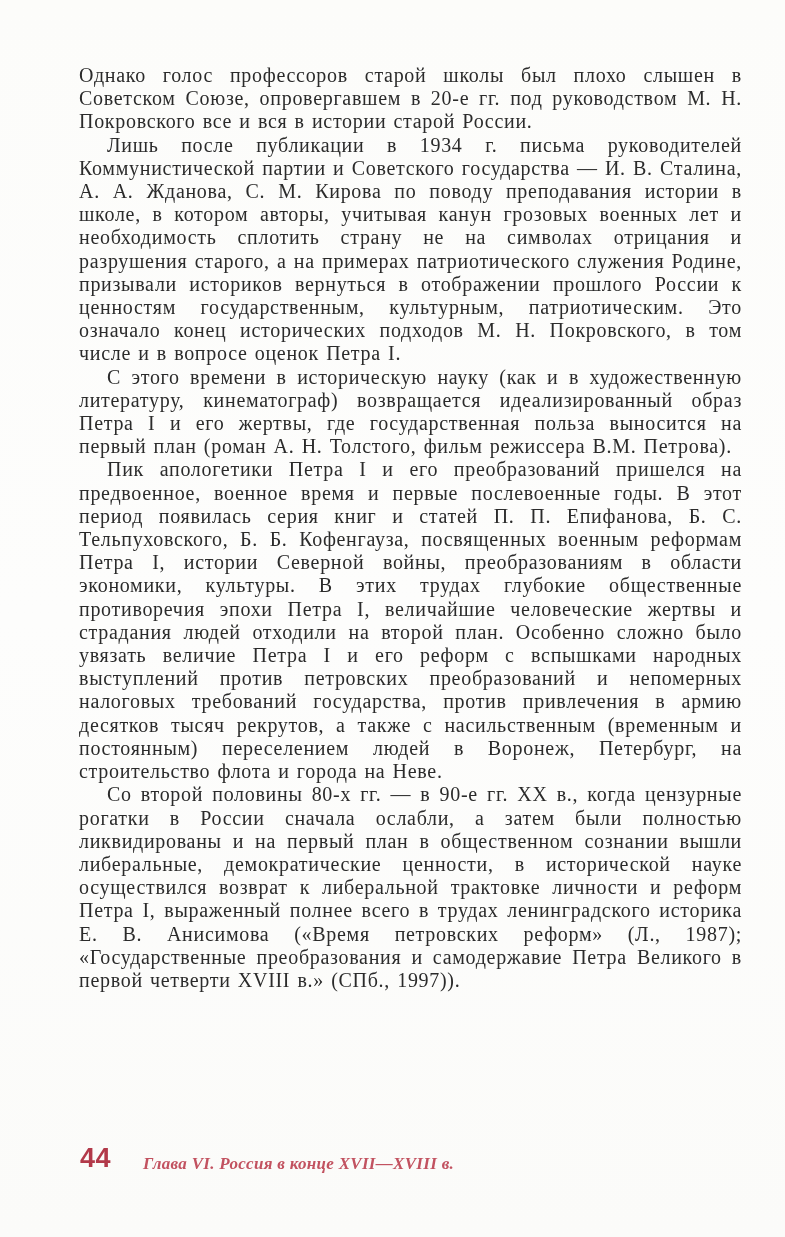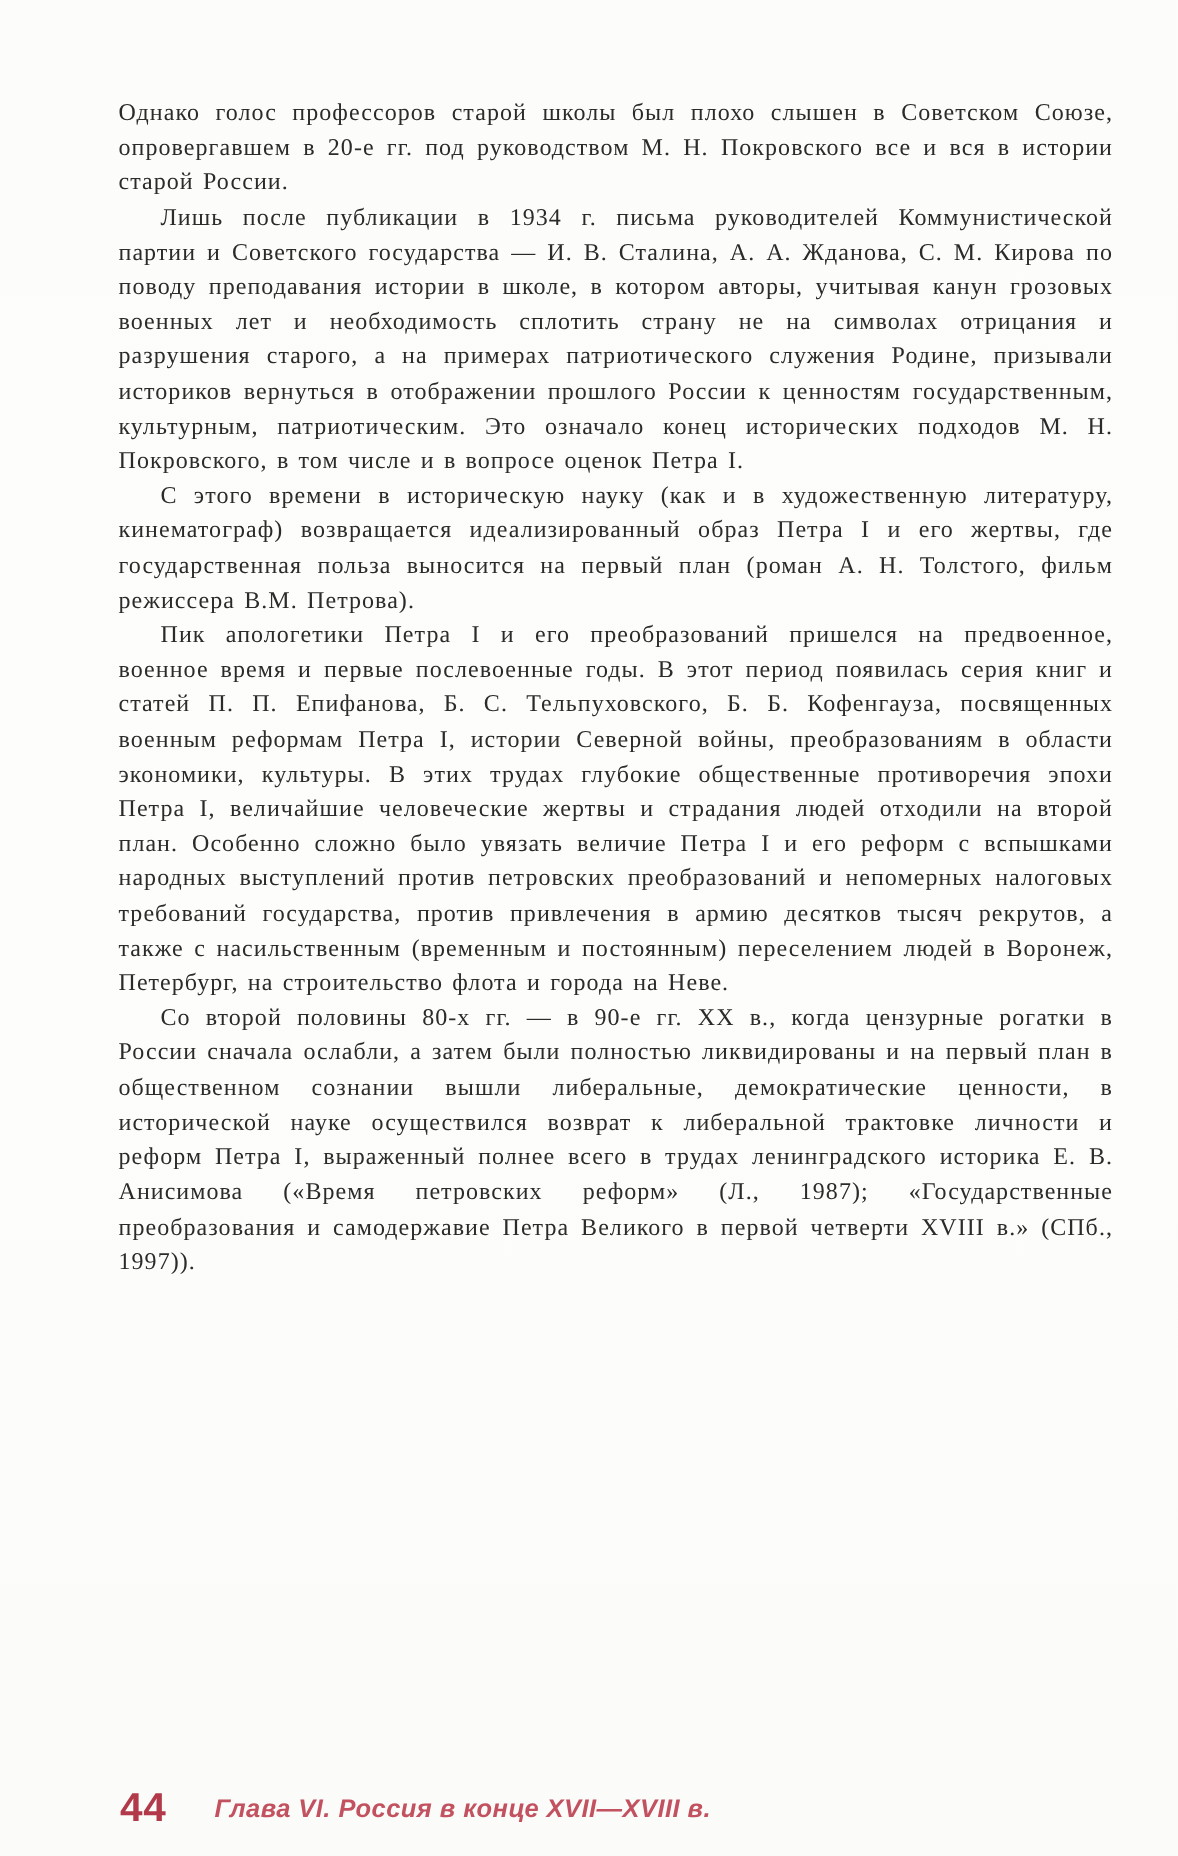--- a/index.html
+++ b/index.html
@@ -18,50 +18,50 @@
     inset: 0;
     background:
       linear-gradient(180deg, #fcfcfa 0%, #fdfdfc 50%, #fbfbf9 100%);
   }
   .page-text {
     position: absolute;
     left: 79px;
     top: 64px;
     width: 663px;
     font-family: "Liberation Serif", "DejaVu Serif", serif;
-    font-size: 16px;
+    font-size: 20px;
     line-height: 23.2px;
     letter-spacing: 0.7px;
     word-spacing: 1.5px;
     color: #2b2b2b;
     text-align: justify;
   }
   .page-text p {
     margin: 0;
     text-indent: 28px;
   }
   .page-text p.no-indent {
     text-indent: 0;
   }
   .footer {
     position: absolute;
     left: 80px;
-    top: 1190px;
+    top: 1143px;
     display: flex;
-    align-items: center;
+    align-items: flex-end;
   }
   .page-number {
     font-family: "Liberation Sans", "DejaVu Sans", sans-serif;
     font-weight: bold;
     font-size: 27px;
     color: #b23949;
     letter-spacing: 0.5px;
   }
   .chapter-title {
-    font-family: Liberation Sans, sans-serif;
+    font-family: Liberation Serif, serif;
     font-style: italic;
     font-weight: bold;
     font-size: 17px;
     color: #c25260;
     margin-left: 32px;
     letter-spacing: 0.3px;
   }
 </style>
 </head>
 <body>

